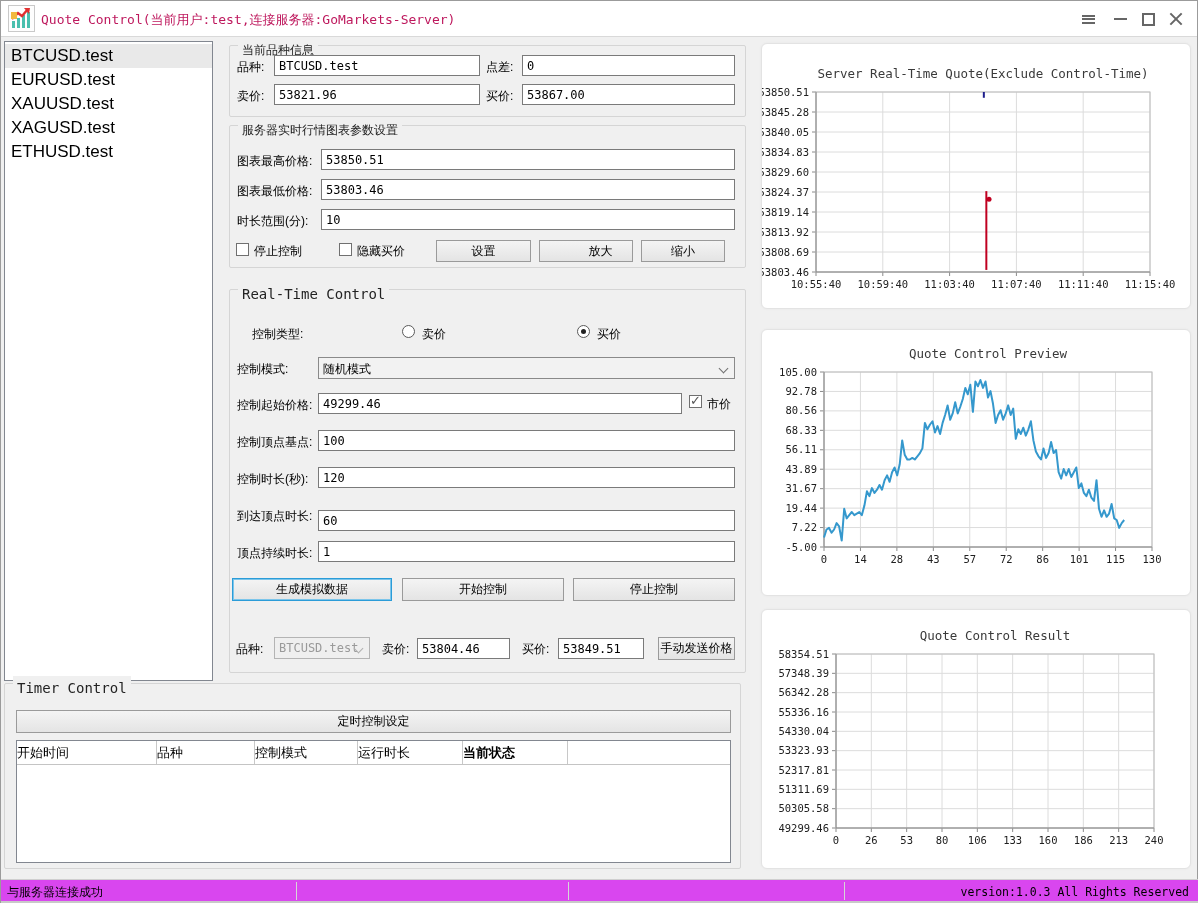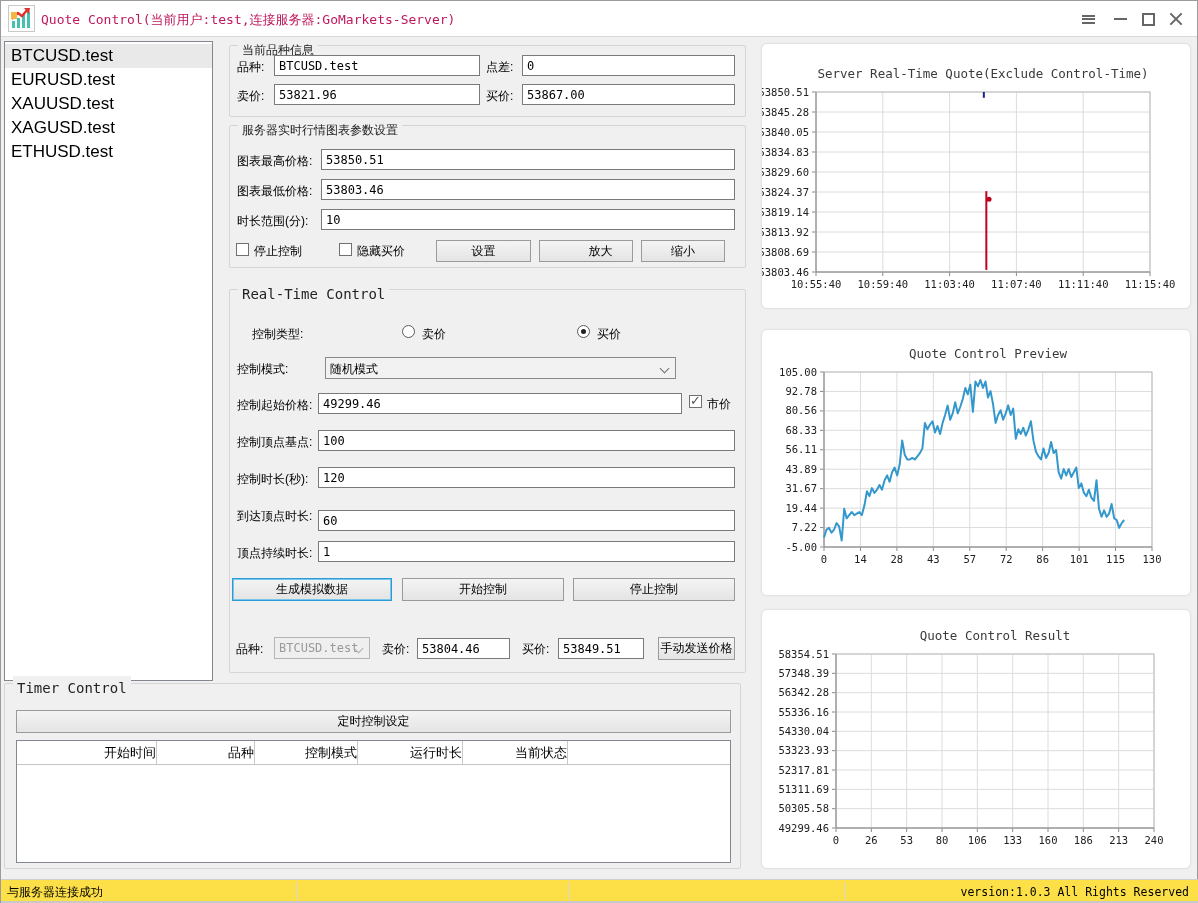--- a/index.html
+++ b/index.html
@@ -42,24 +42,24 @@
   .radio.on::after { content:""; position:absolute; left:3px; top:3px; width:5px; height:5px; border-radius:50%; background:#222; }
   .selectbox { position:absolute; border:1px solid #8a8a8a; background:#f2f2f2; font-family:"DejaVu Sans Mono", monospace; font-size:12px; color:#000; padding:3px 4px 1px 4px; height:22px; }
   .selectbox.disabled { color:#9a9a9a; border-color:#b4b4b4; background:#efefef; }
   .chev { position:absolute; right:7px; top:7px; width:7px; height:7px; border-right:1.5px solid #707070; border-bottom:1.5px solid #707070; transform:rotate(45deg); }
   .selectbox.disabled .chev { border-color:#b0b0b0; }
 
   
   .timer-btn { left:11px; top:26px; width:715px; height:23px; }
   .timer-table { position:absolute; left:11px; top:56px; width:715px; height:123px; background:#fff; border:1px solid #828790; }
   .thead { display:flex; height:24px; border-bottom:1px solid #c4c4c4; }
-  .th { font-size:13px; color:#000; text-align:right; line-height:24px; border-right:1px solid #c8c8c8; }
-
-  
-  .statusbar { position:absolute; left:0; top:878px; width:1198px; height:25px; background:#fde047; border-top:1px solid #cfcfcf; }
+  .th { font-size:13px; color:#000; text-align:left; line-height:24px; border-right:1px solid #c8c8c8; }
+
+  
+  .statusbar { position:absolute; left:0; top:878px; width:1198px; height:25px; background:#d946ef; border-top:1px solid #cfcfcf; }
   .statusbar::after { content:""; position:absolute; left:0; bottom:0; width:100%; height:3px; background:#c9c9c9; }
   .status-left { position:absolute; left:6px; top:4px; font-size:12px; color:#000; }
   .status-right { position:absolute; right:10px; top:5px; font-size:11.5px; color:#000; }
   .status-sep { position:absolute; top:2px; width:1px; height:18px; background:#d6d6d6; }
 
   
   .panel { position:absolute; left:760px; width:430px; background:#ffffff; border:1px solid #e3e3e3; border-radius:6px; box-shadow:0 0 3px rgba(0,0,0,0.04); }
   .chart { position:absolute; inset:0; }
 </style>
 </head>
@@ -138,21 +138,21 @@
   <div class="grp" style="left:228px; top:288px; width:517px; height:384px;">
     <span class="legend mono">Real-Time Control</span>
 
     <span class="lbl" style="left:22px; top:36px;">控制类型:</span>
     <span class="radio" style="left:172px; top:35px;"></span>
     <span class="lbl" style="left:192px; top:36px;">卖价</span>
     <span class="radio on" style="left:347px; top:35px;"></span>
     <span class="lbl" style="left:367px; top:36px;">买价</span>
 
     <span class="lbl" style="left:7px; top:71px;">控制模式:</span>
-    <div class="selectbox" style="left:88px; top:67px; width:351px;margin-left:7px;">
+    <div class="selectbox" style="left:88px; top:67px; width:417px;">
       <span>随机模式</span>
       <span class="chev"></span>
     </div>
 
     <span class="lbl" style="left:7px; top:107px;">控制起始价格:</span>
     <input class="inp" style="left: 88px; top: 103px; width: 364px;" value="49299.46">
     <span class="checkbox on" style="left:459px; top:105px;"></span>
     <span class="lbl" style="left:477px; top:106px;">市价</span>
 
     <span class="lbl" style="left:7px; top:144px;">控制顶点基点:</span>
@@ -185,21 +185,21 @@
 
   <div class="grp" style="left:3px; top:682px; width:737px; height:186px;">
     <span class="legend mono">Timer Control</span>
     <div class="btn timer-btn">定时控制设定</div>
     <div class="timer-table">
       <div class="thead" id="timer-thead">
           <div class="th" style="width: 140px;">开始时间</div>
           <div class="th" style="width: 98px;">品种</div>
           <div class="th" style="width: 103px;">控制模式</div>
           <div class="th" style="width: 105px;">运行时长</div>
-          <div class="th" style="width: 105px;">当前状态</div>
+          <div class="th" style="width: 105px; font-weight: bold;">当前状态</div>
         </div>
       <div style="height:98px;"></div>
     </div>
   </div>
 
   <div class="panel" style="top:42px; height:266px;">
     <div class="chart"><svg width="428" height="264">
           <text x="221" y="34" text-anchor="middle" font-size="12.5" fill="#3a3a3a" font-family="&quot;DejaVu Sans Mono&quot;, monospace">Server Real-Time Quote(Exclude Control-Time)</text>
           <line x1="54" y1="48" x2="388" y2="48" stroke="#dcdcdc" stroke-width="1"></line>
           <line x1="50" y1="48" x2="54" y2="48" stroke="#8a8a8a" stroke-width="1"></line>

